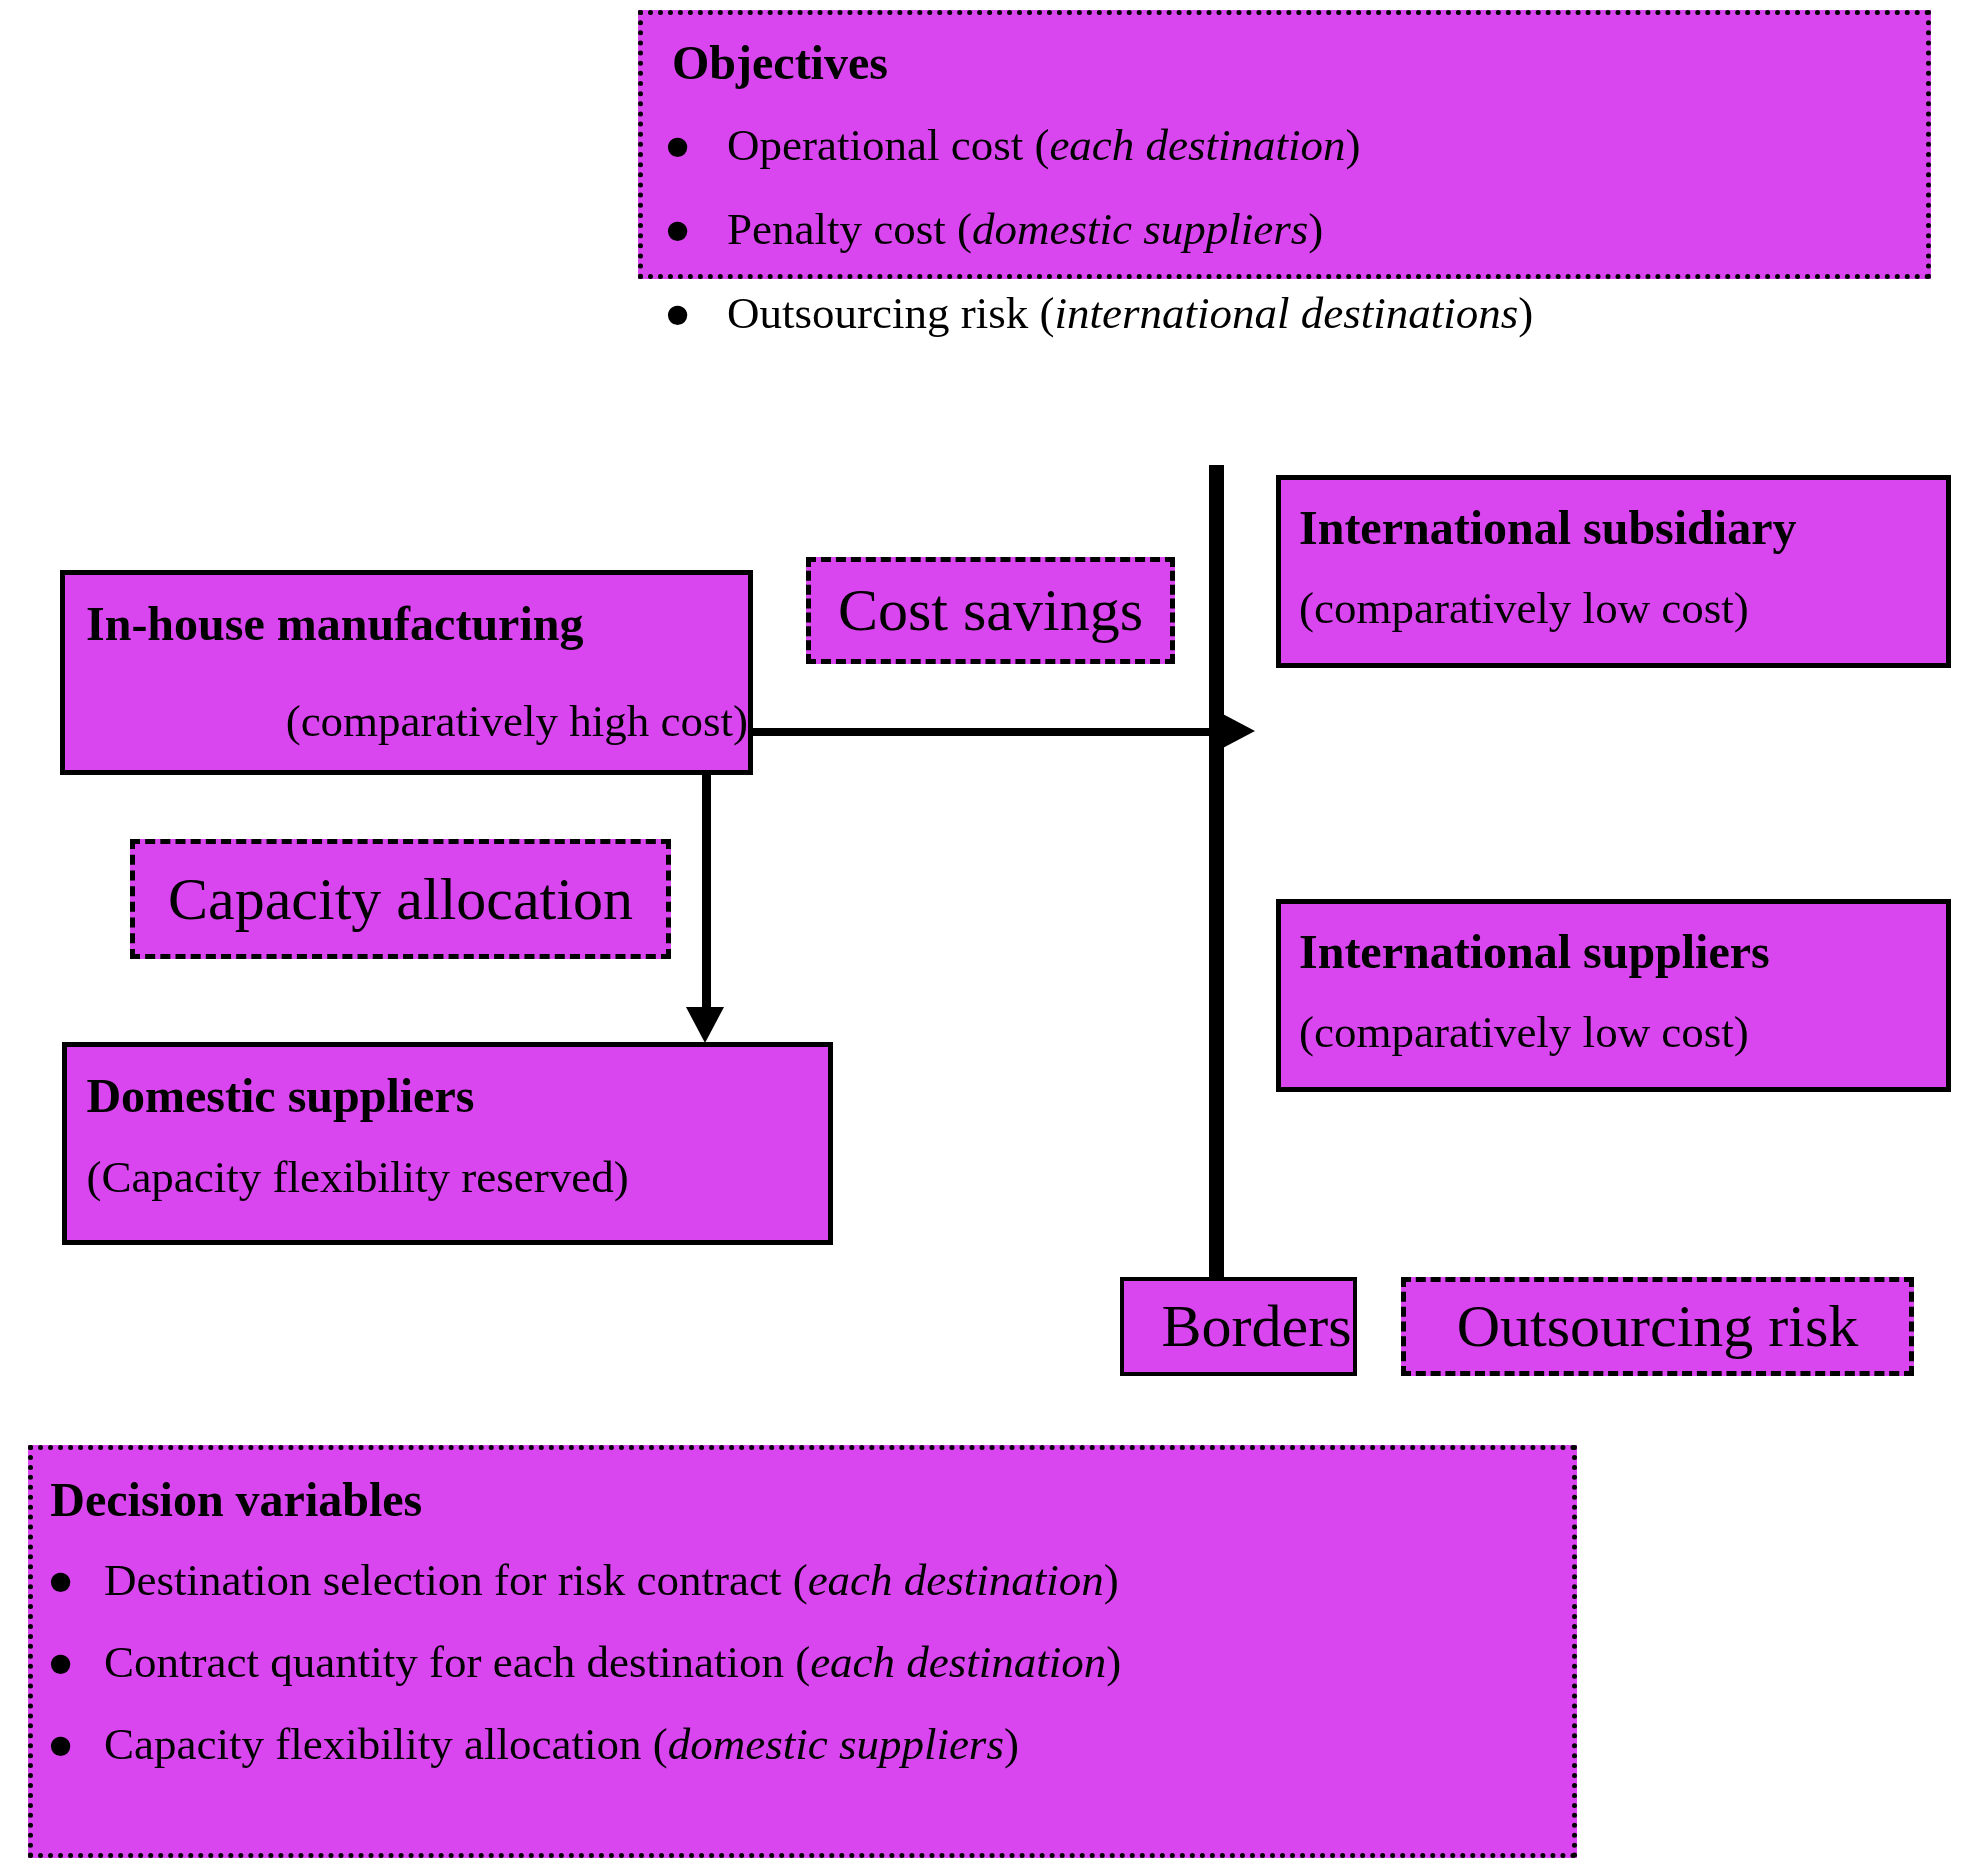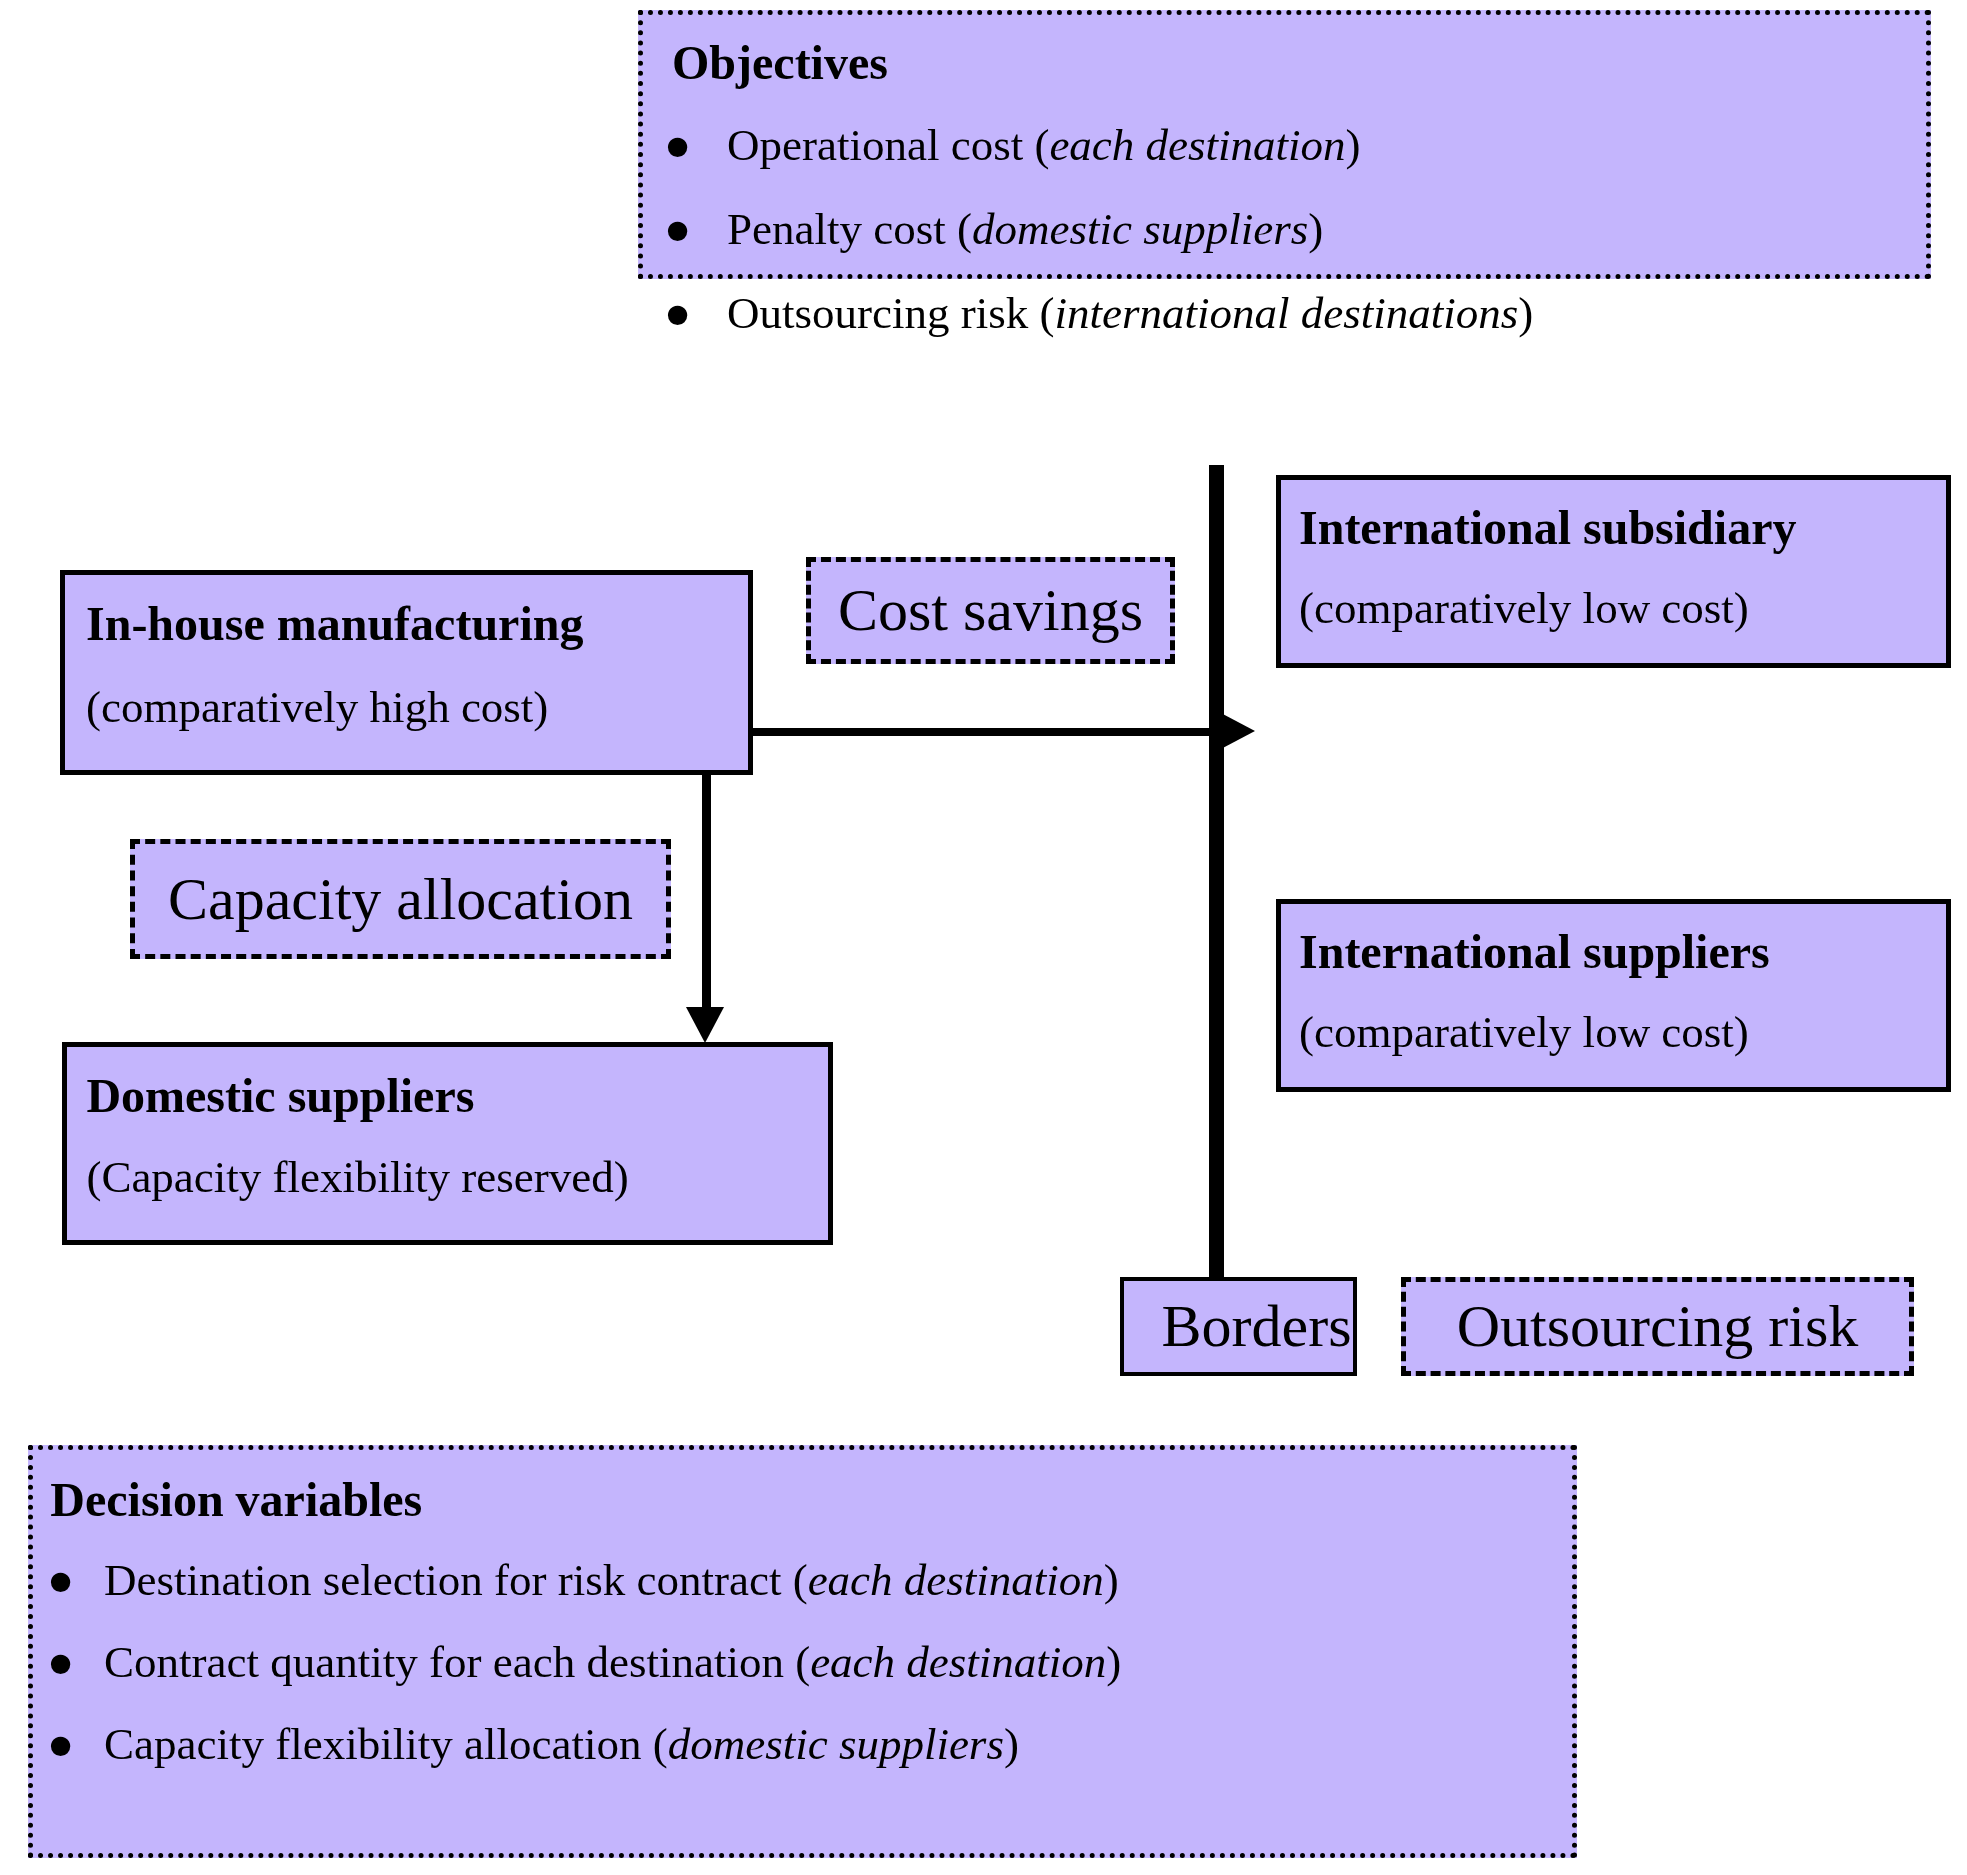--- a/index.html
+++ b/index.html
@@ -14,21 +14,21 @@
     background: #ffffff;
     font-family: "Liberation Serif", "DejaVu Serif", serif;
     color: #000000;
     overflow: hidden;
   }
 
   
   .box {
     position: absolute;
     box-sizing: border-box;
-    background: #c4b5fd;
+    background: #d946ef;
   }
   .solid-box {
     border: 5.7px solid #000000;
   }
   .thin-solid-box {
     border: 4px solid #000000;
     padding-left: 36px;
   }
   .dashed-box {
     border: 5.7px dashed #000000;
@@ -115,21 +115,21 @@
   }
   #objectives-title { margin: 4.9px 0 0 8px; }
   #objectives-list { margin-top: 36px; }
   #objectives-list li { padding-left: 63px; margin-bottom: 39px; }
 
   #inhouse-box {
     left: 60px; top: 570px; width: 693px; height: 205px;
     padding: 14.6px 0 0 21px;
   }
   #inhouse-title { margin-top: 9.7px; }
-  #inhouse-sub { margin-top: 34px; }
+  #inhouse-sub { margin-top: 48px; text-align: right; }
 
   #cost-savings-box {
     left: 806px; top: 557px; width: 369px; height: 107px;
     display: flex; align-items: center; justify-content: center;
   }
 
   #intl-subsidiary-box {
     left: 1276px; top: 475px; width: 675px; height: 193px;
     padding: 11.3px 0 0 18px;
   }

